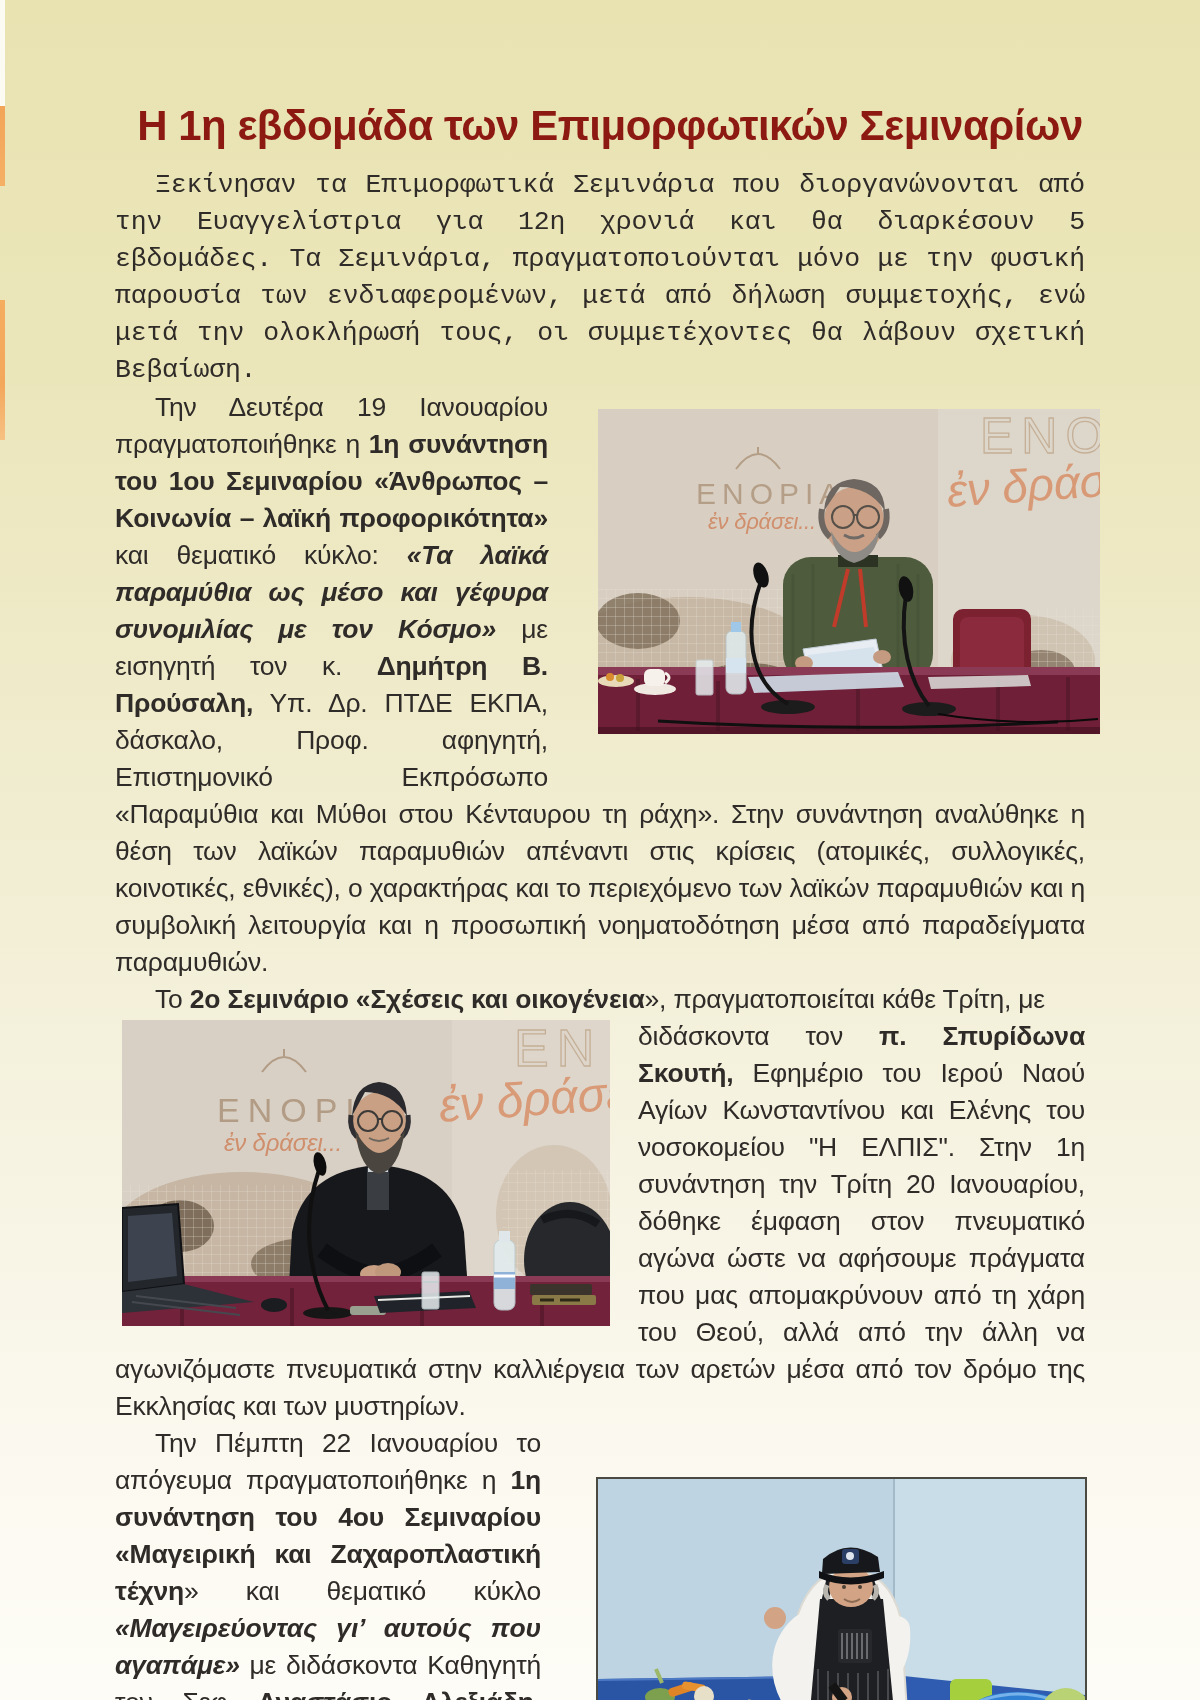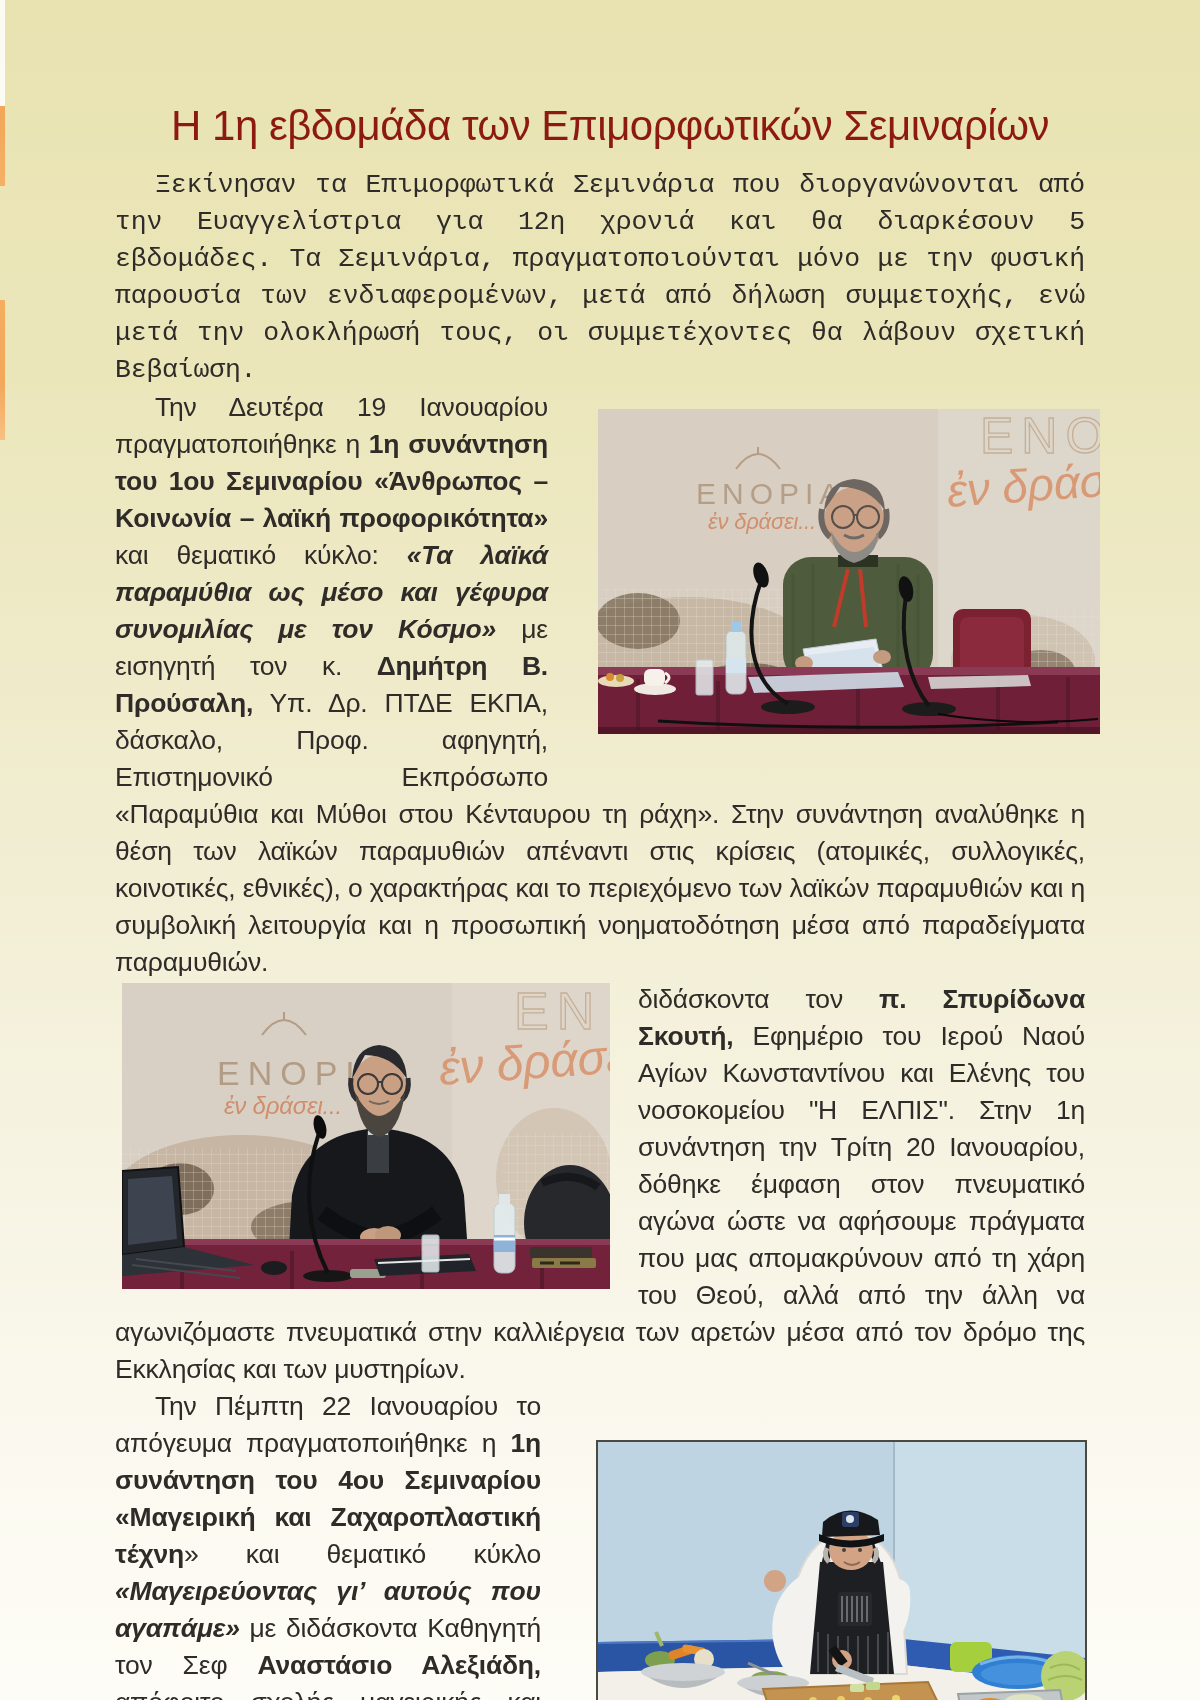--- a/index.html
+++ b/index.html
@@ -11,21 +11,21 @@
     background:linear-gradient(180deg,#e9e3b2 0%,#ebe6ba 22%,#f0ecce 45%,#f6f3e2 68%,#fbf9ef 85%,#fdfcf6 100%);
     font-family:"Liberation Sans","DejaVu Sans",sans-serif;
     color:#2f2b28;
   }
   .edge-white{position:absolute;left:0;top:0;width:5px;height:106px;background:#fbfbf4;}
   .edge-orange-1{position:absolute;left:0;top:106px;width:5px;height:80px;background:linear-gradient(180deg,#f2a558,#f5b065);}
   .edge-orange-2{position:absolute;left:0;top:300px;width:5px;height:140px;background:linear-gradient(180deg,#f5ad60,#f3a75b 60%,#f7c183);}
   h1.title{
     margin:0;padding:100px 40px 0 60px;
     text-align:center;
-    font-size:42px;line-height:1.25;font-weight:400;
+    font-size:42px;line-height:1.25;font-weight:700;
     color:#8d1a12;letter-spacing:-0.5px;
   }
   .content{margin:0 115px;}
   .para{
     text-align:justify;
     font-size:26.5px;line-height:37px;
     letter-spacing:-0.2px;
   }
   .para.indent{text-indent:40px;}
   .para .b{font-weight:700;}
@@ -133,20 +133,23 @@
             <path d="M331 297 C311 272 301 232 308 186" stroke="#141414" stroke-width="4" fill="none"></path>
             <ellipse cx="308" cy="180" rx="7" ry="13" fill="#111111" transform="rotate(-12 308 180)"></ellipse>
             <path d="M60 312 Q250 324 460 313" stroke="#101010" stroke-width="3" fill="none"></path>
             <path d="M340 305 Q420 318 500 310" stroke="#0a0a0a" stroke-width="2" fill="none"></path>
           </g>
         </svg>
       </span>
       <span class="plain">Την Δευτέρα 19 Ιανουαρίου πραγματοποιήθηκε η </span><span class="b">1η συνάντηση του 1ου Σεμιναρίου «Άνθρωπος – Κοινωνία – λαϊκή προφορικότητα»</span><span class="plain"> και θεματικό κύκλο: </span><span class="bi">«Τα λαϊκά παραμύθια ως μέσο και γέφυρα συνομιλίας με τον Κόσμο»</span><span class="plain"> με εισηγητή τον κ. </span><span class="b">Δημήτρη Β. Προύσαλη,</span><span class="plain"> Υπ. Δρ. ΠΤΔΕ ΕΚΠΑ, δάσκαλο, Προφ. αφηγητή, Επιστημονικό Εκπρόσωπο «Παραμύθια και Μύθοι στου Κένταυρου τη ράχη».  Στην συνάντηση  αναλύθηκε η θέση των λαϊκών παραμυθιών απέναντι στις κρίσεις (ατομικές, συλλογικές, κοινοτικές, εθνικές), ο χαρακτήρας και το περιεχόμενο των λαϊκών παραμυθιών και η συμβολική λειτουργία και η προσωπική νοηματοδότηση μέσα από παραδείγματα παραμυθιών.</span>
     </div>
 
+    <div class="para indent">
+      <span class="plain">Το </span><span class="b">2ο Σεμινάριο «Σχέσεις και οικογένεια</span><span class="plain">», πραγματοποιείται κάθε Τρίτη, με</span>
+    </div>
 
     <div class="para clearfix">
       <span class="photo photo2">
 
         <svg viewBox="0 0 488 306" width="488" height="306" role="img">
           <defs>
             <pattern id="mosaic2" width="9" height="9" patternUnits="userSpaceOnUse">
               <path d="M0 0H9V9" fill="none" stroke="#e9e2d6" stroke-width="1" opacity="0.55"></path>
             </pattern>
           </defs>

